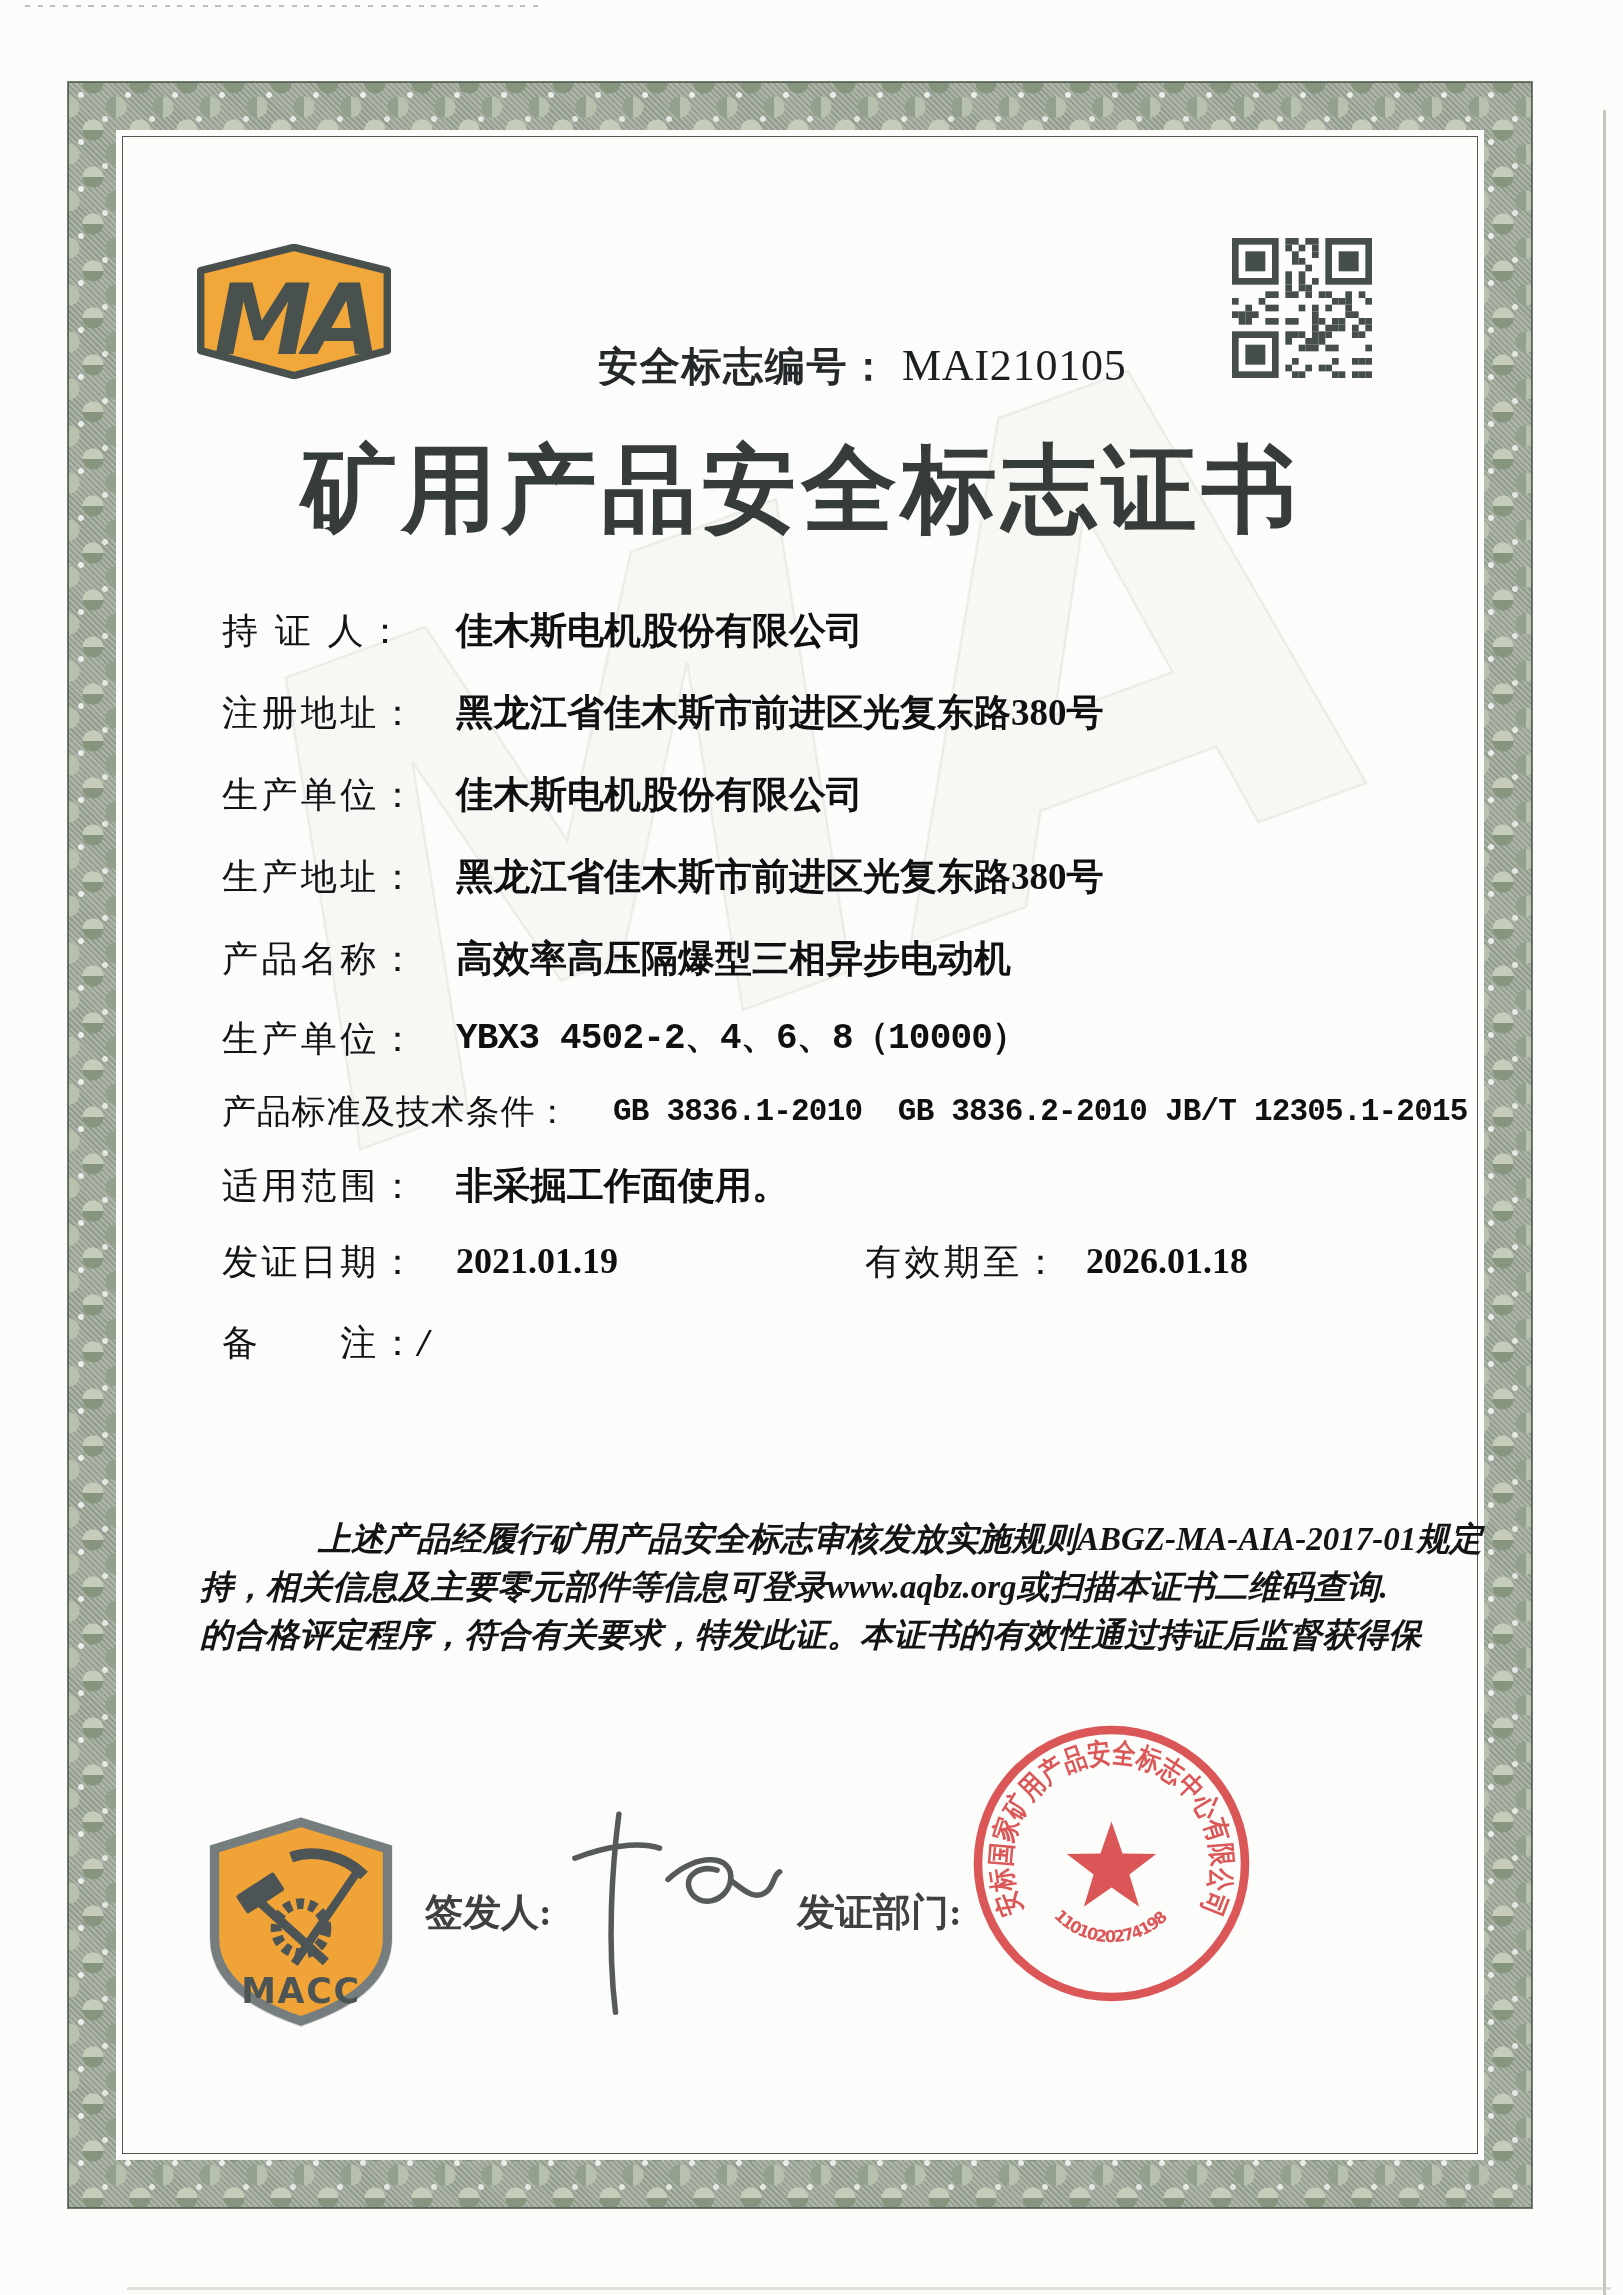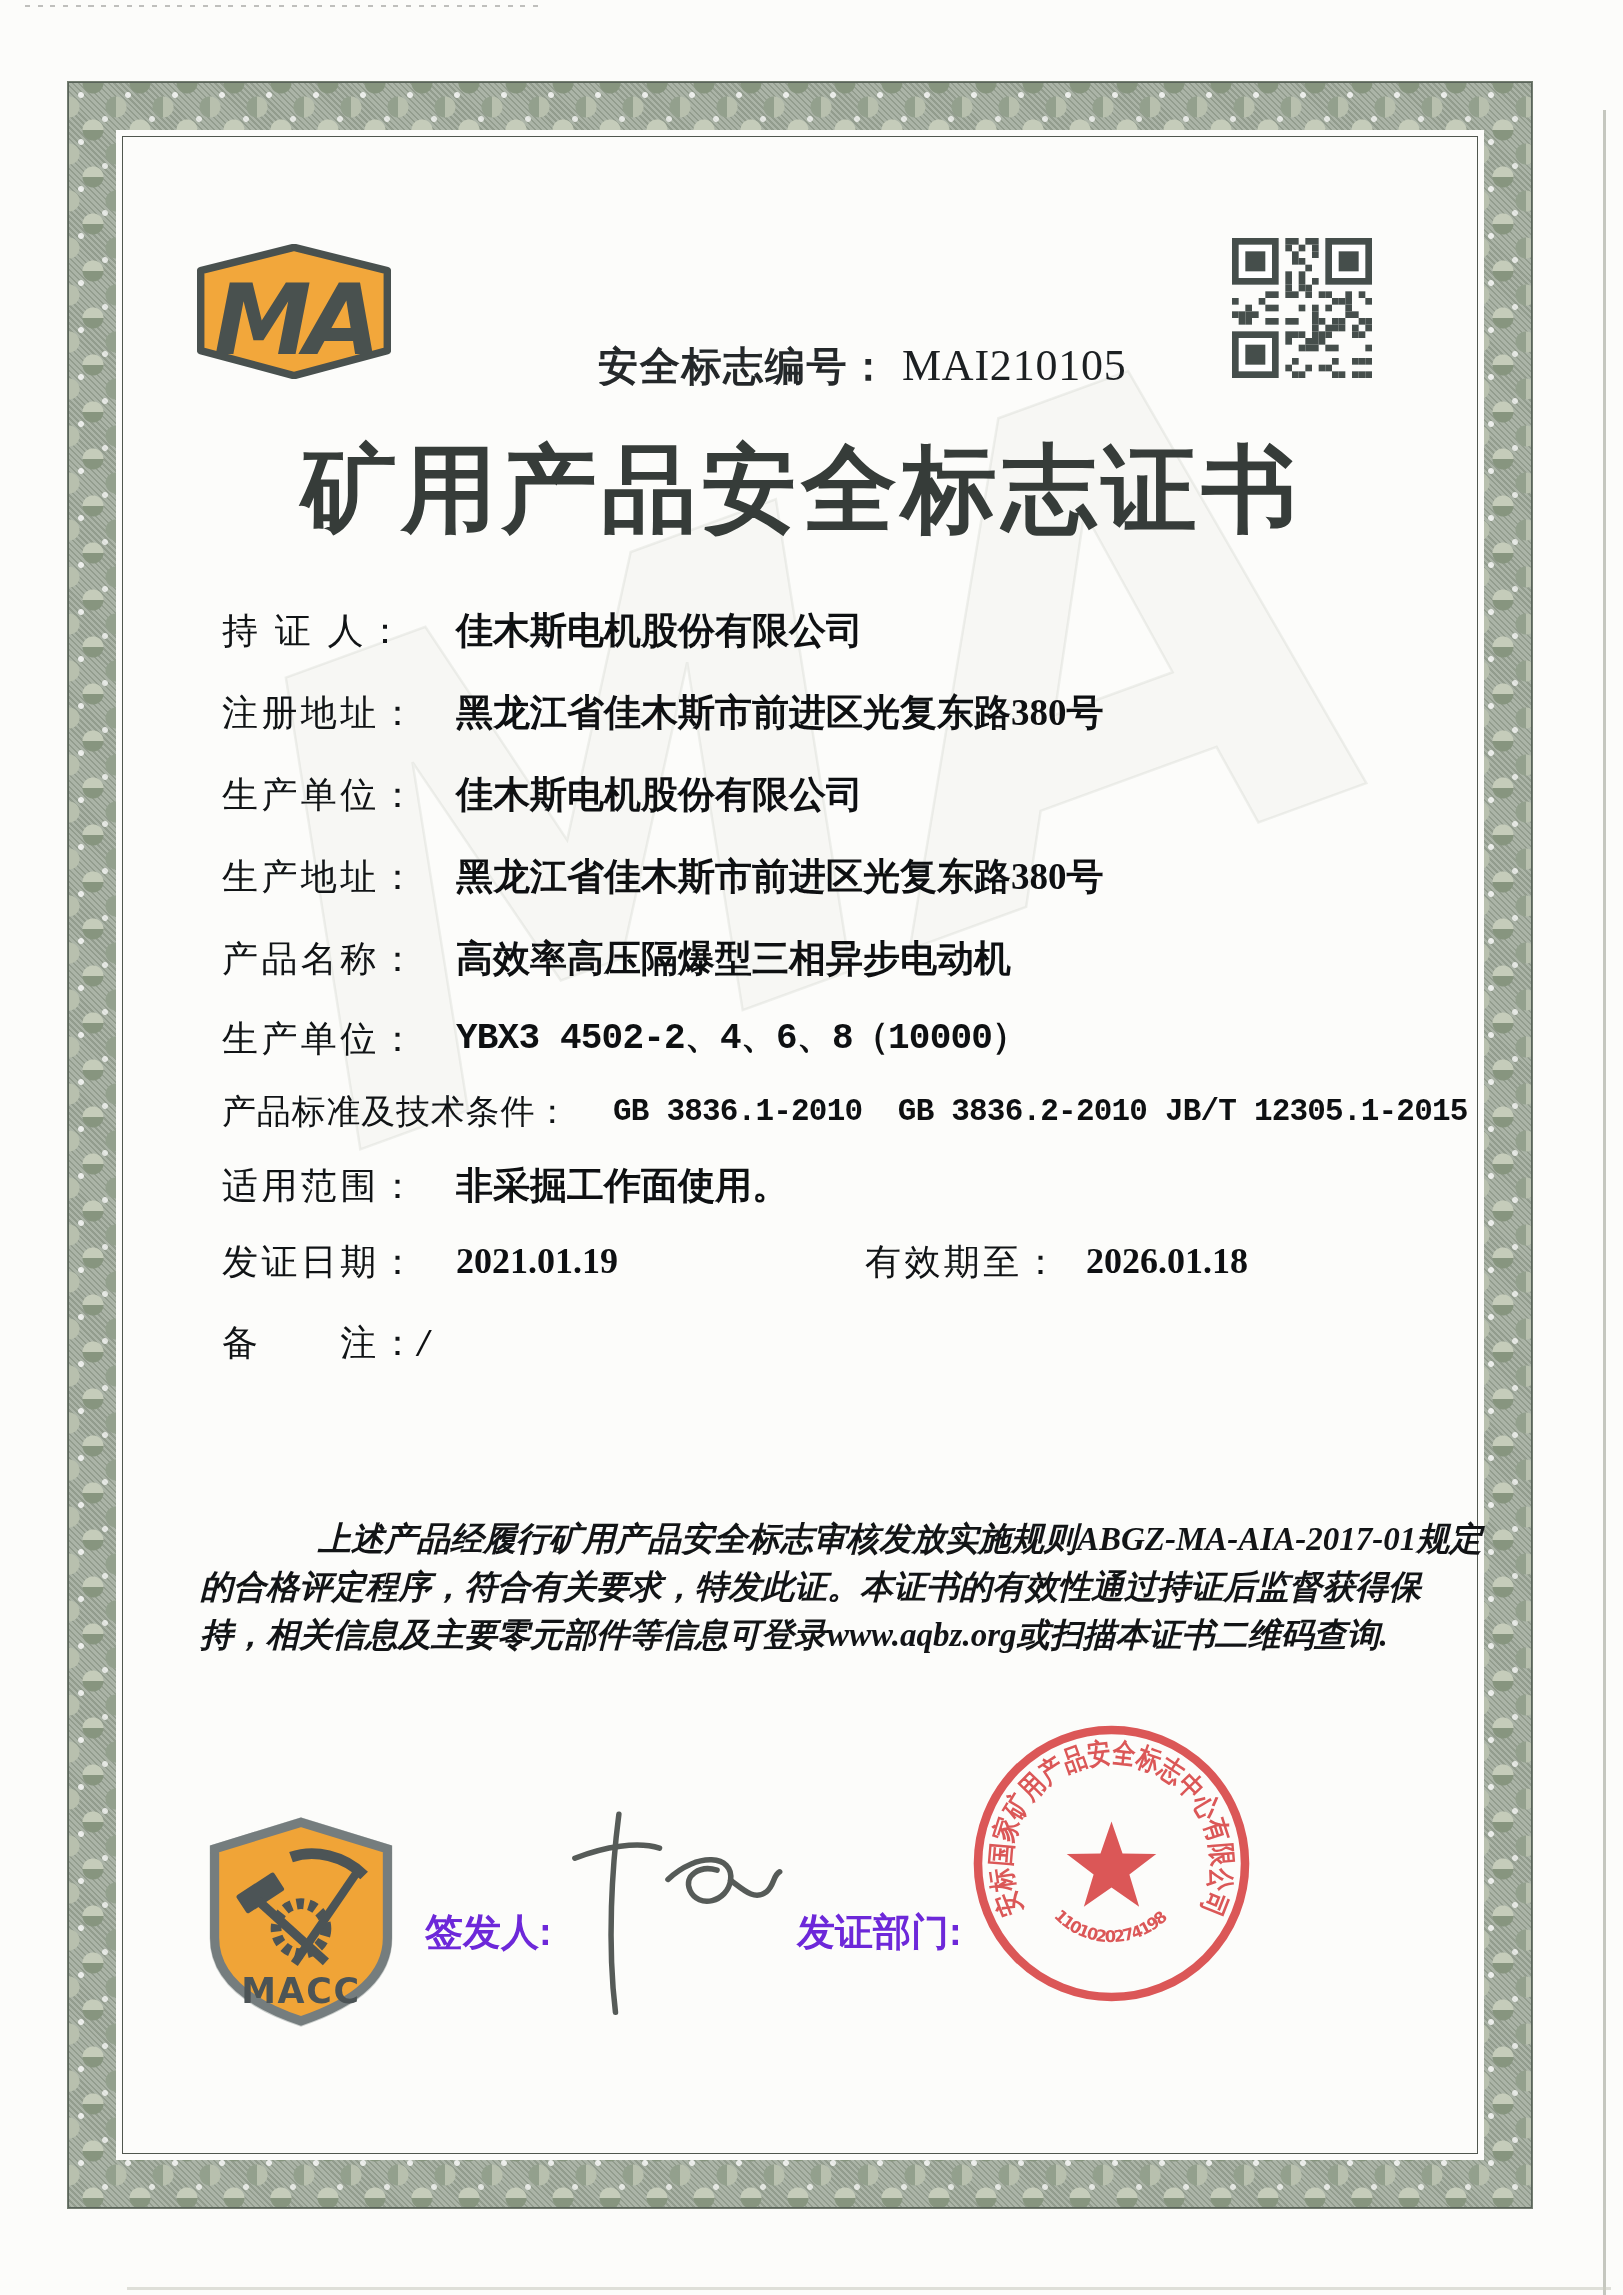--- a/index.html
+++ b/index.html
@@ -80,22 +80,22 @@
   
   .para{left:200px;top:1515px;width:1194px;
     font-family:"Liberation Serif",serif;font-weight:600;
     font-size:33px;line-height:48px;color:#121416;font-style:italic;}
   .para .pline{white-space:nowrap;}
   .para .pline.indent{text-indent:118px;}
 
   
   .macc-logo{left:201px;top:1814px;width:200px;height:216px;}
   .signer-label,.issuer-label{
-    height:51px;line-height:51px;font-family:Liberation Sans, sans-serif;
-    font-weight:bold;font-size:38px;color:#6d28d9;white-space:pre;margin-top:20px;}
+    height:51px;line-height:51px;font-family:Liberation Serif, serif;
+    font-weight:bold;font-size:38px;color:#404040;white-space:pre;}
   .signer-label{left:425px;top:1887px;}
   .issuer-label{left:797px;top:1887px;}
   .signature{left:524px;top:1799px;width:271px;height:237px;}
   .stamp{left:966px;top:1718px;width:291px;height:291px;opacity:.93;}
 </style>
 </head>
 <body>
 
 <div>
 
@@ -277,22 +277,22 @@
     <span class="value v2" style="font-size:36px">2026.01.18</span>
   </div>
 
   <div class="row" style="top:1317px">
     <span class="label">备　　注：</span>
     <span class="value slash" style="left:196px">/</span>
   </div>
 
   <div class="abs para">
     <div class="pline indent">上述产品经履行矿用产品安全标志审核发放实施规则ABGZ-MA-AIA-2017-01规定</div>
+    <div class="pline">持，相关信息及主要零元部件等信息可登录www.aqbz.org或扫描本证书二维码查询.</div>
     <div class="pline">的合格评定程序，符合有关要求，特发此证。本证书的有效性通过持证后监督获得保</div>
-    <div class="pline">持，相关信息及主要零元部件等信息可登录www.aqbz.org或扫描本证书二维码查询.</div>
   </div>
 
   <svg class="abs macc-logo" viewBox="0 0 240 260">
     <path d="M120,4 L230,38 L230,150 Q230,220 120,256 Q10,220 10,150 L10,38 Z" fill="#c9cdcb"></path>
     <path d="M120,10 L224,42 L224,149 Q224,214 120,249 Q16,214 16,149 L16,42 Z" fill="#f0a437" stroke="#757d7e" stroke-width="11"></path>
     <g stroke="#4c5456" fill="none">
       <circle cx="120" cy="138" r="30" stroke-width="13" stroke-dasharray="9 6"></circle>
       <rect x="44" y="82" width="54" height="26" rx="3" fill="#4c5456" stroke="none" transform="rotate(-33 71 95)"></rect>
       <path d="M68,104 L150,178" stroke-width="11"></path>
       <path d="M196,74 C172,50 136,42 108,52" stroke-width="13"></path>

